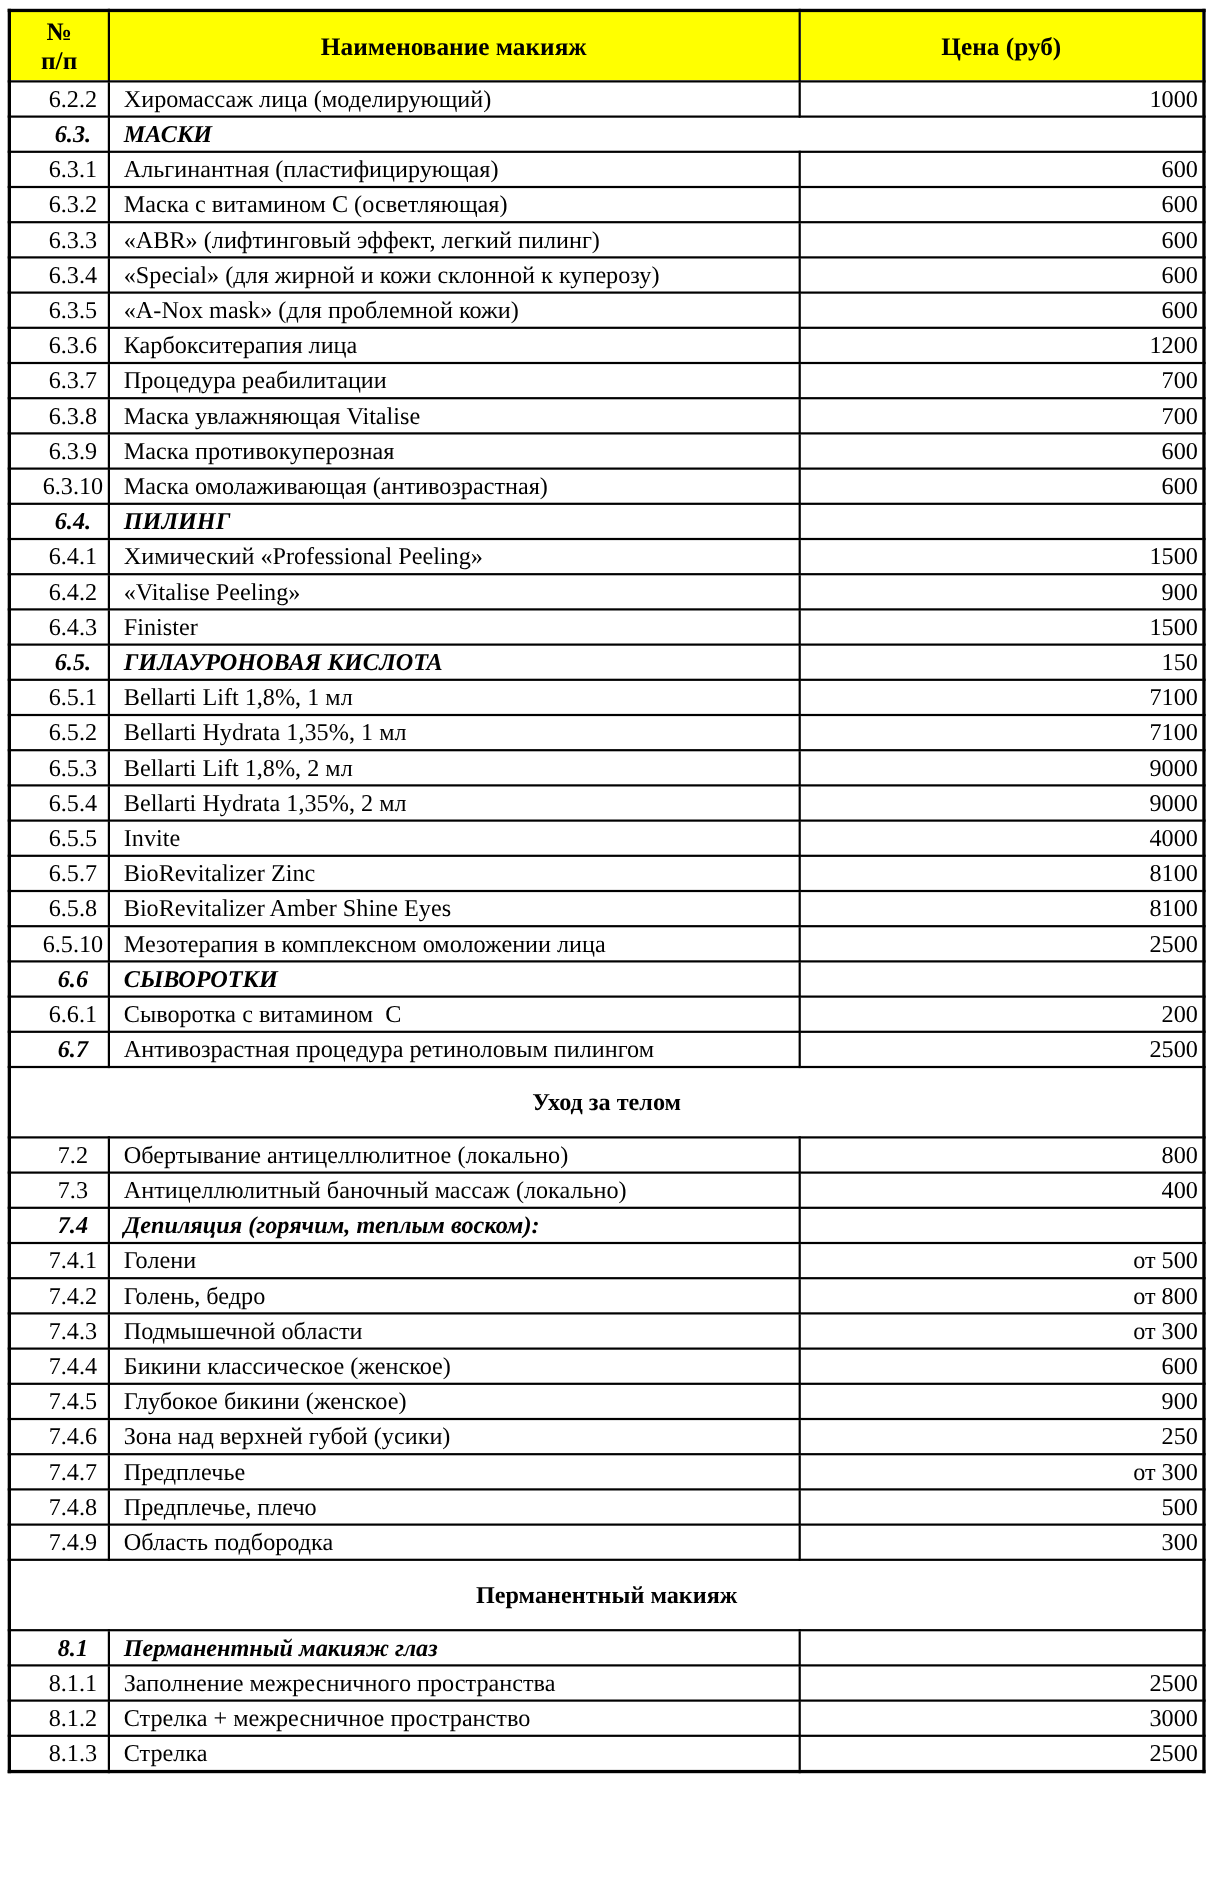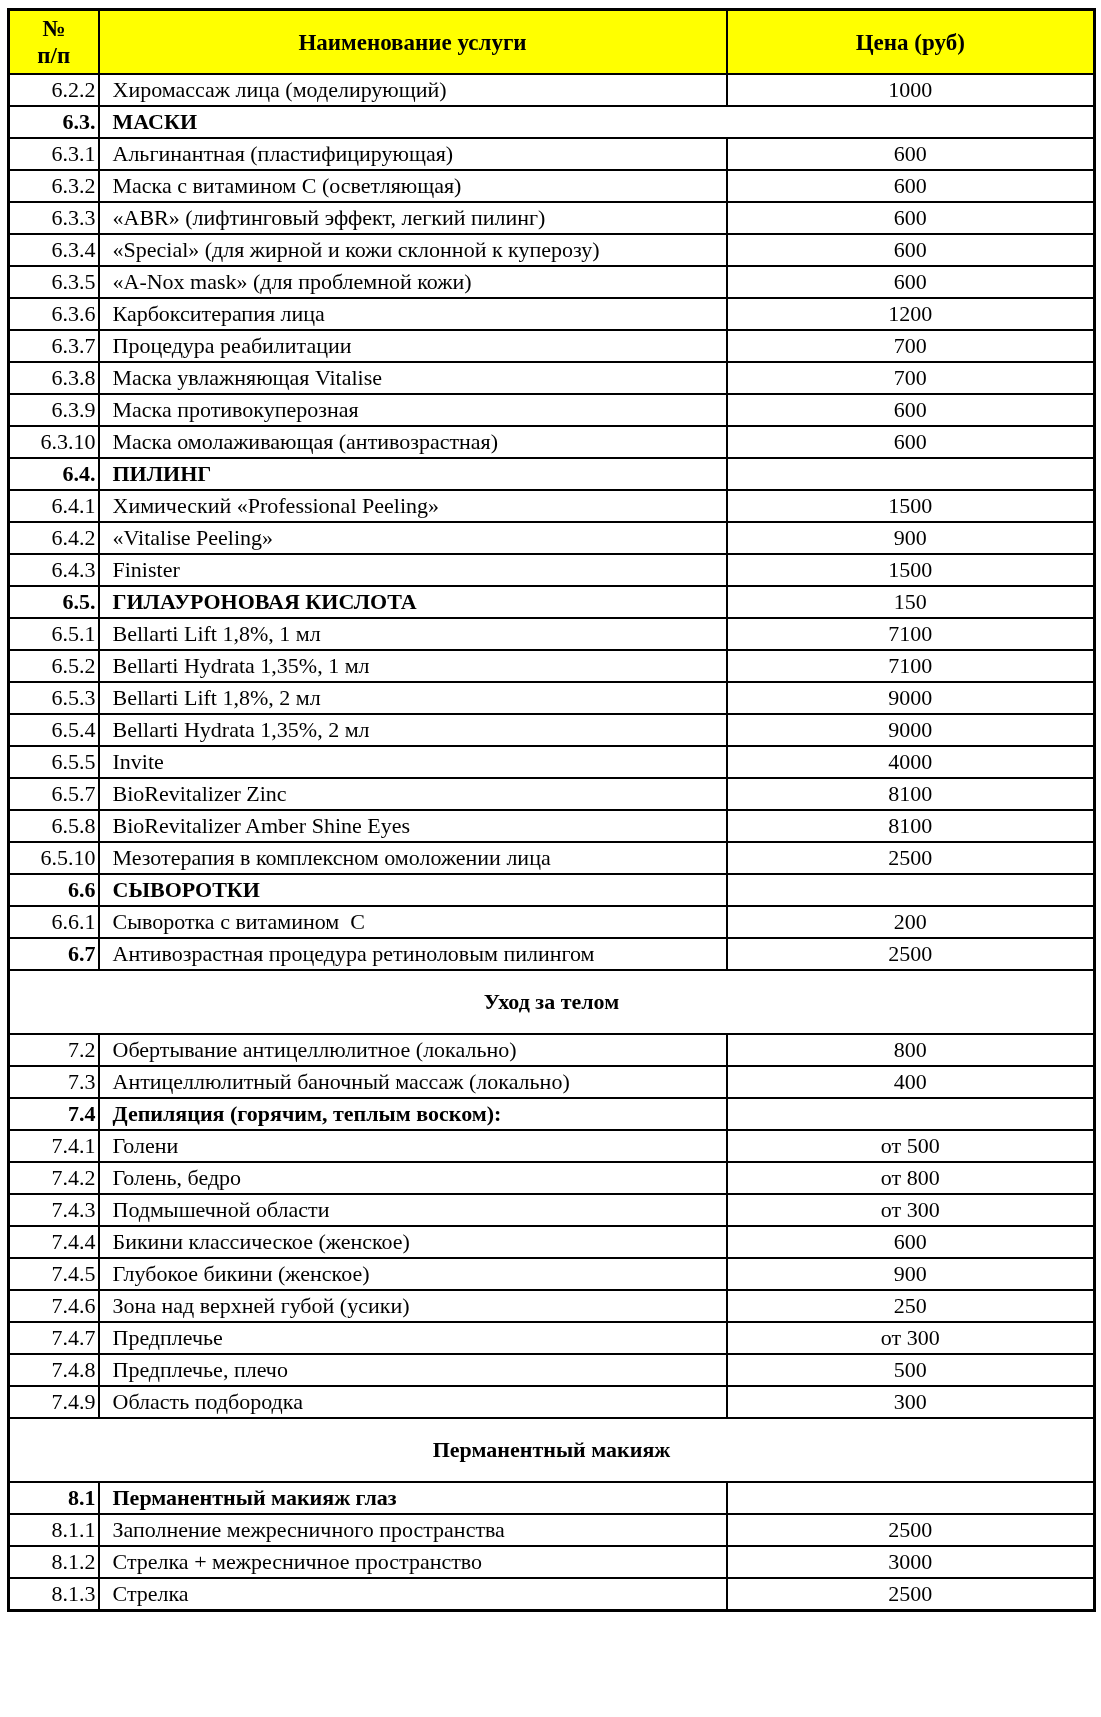--- a/index.html
+++ b/index.html
@@ -37,62 +37,62 @@
     line-height: 27px;
   }
   tbody td {
     font-size: 22px;
     height: 30px;
     line-height: 28px;
     vertical-align: middle;
     background: #ffffff;
   }
   td.num {
-    text-align: right;
+    text-align: center;
     padding: 0 2px 0 27px;
     white-space: nowrap;
   }
   td.name {
     text-align: left;
     padding: 0 4px 0 13px;
     white-space: nowrap;
     margin-left: 36px;
   }
   td.price {
-    text-align: center;
+    text-align: right;
     padding: 0 4px;
     white-space: nowrap;
   }
   tr.tall td { height: 62px; vertical-align: top; line-height: 31px; padding-top: 1px; }
   tr.tall td.name { white-space: normal; }
   td.divider {
     text-align: center;
     font-weight: bold;
     padding: 16px;
     white-space: nowrap;
   }
-  .b { font-weight: bold; }
+  .b { font-weight: bold; font-style: italic; }
 </style>
 </head>
 <body>
 
 <div class="page">
   <table class="price-table">
     <colgroup>
       <col style="width:90px">
       <col style="width:628px">
       <col style="width:368px">
     </colgroup>
     <thead>
       <tr>
         <th>
           <div>№</div>
           <div>п/п</div>
         </th>
-        <th>Наименование услуги</th>
+        <th>Наименование макияж</th>
         <th>Цена (руб)</th>
       </tr>
     </thead>
     <tbody id="table-body">
         <tr>
           <td class="num">6.2.2</td>
           <td class="name">Хиромассаж лица (моделирующий)</td>
           <td class="price">1000</td>
         </tr>
         <tr>

